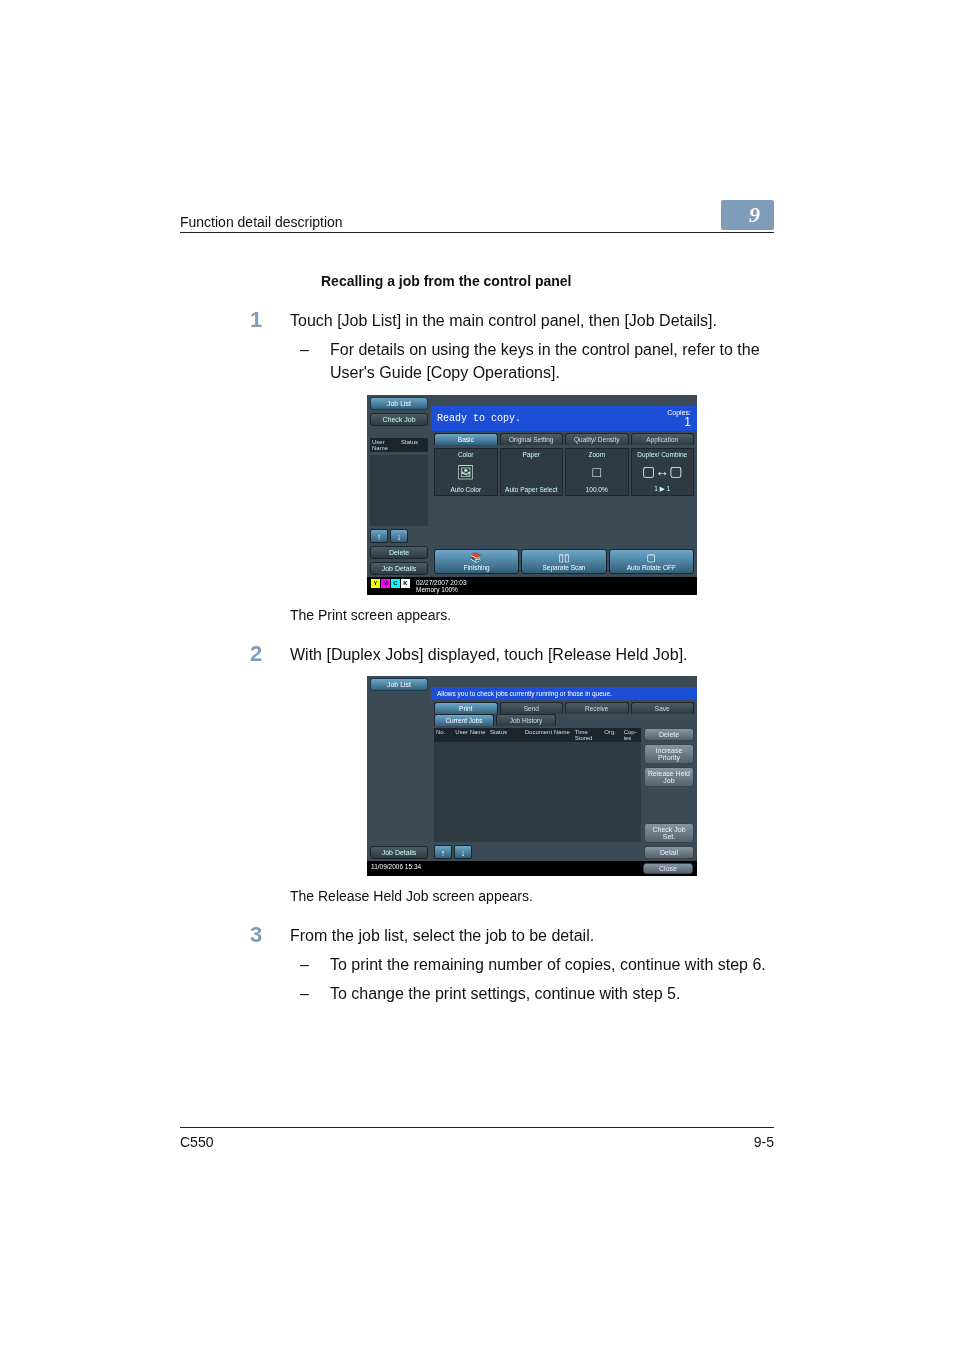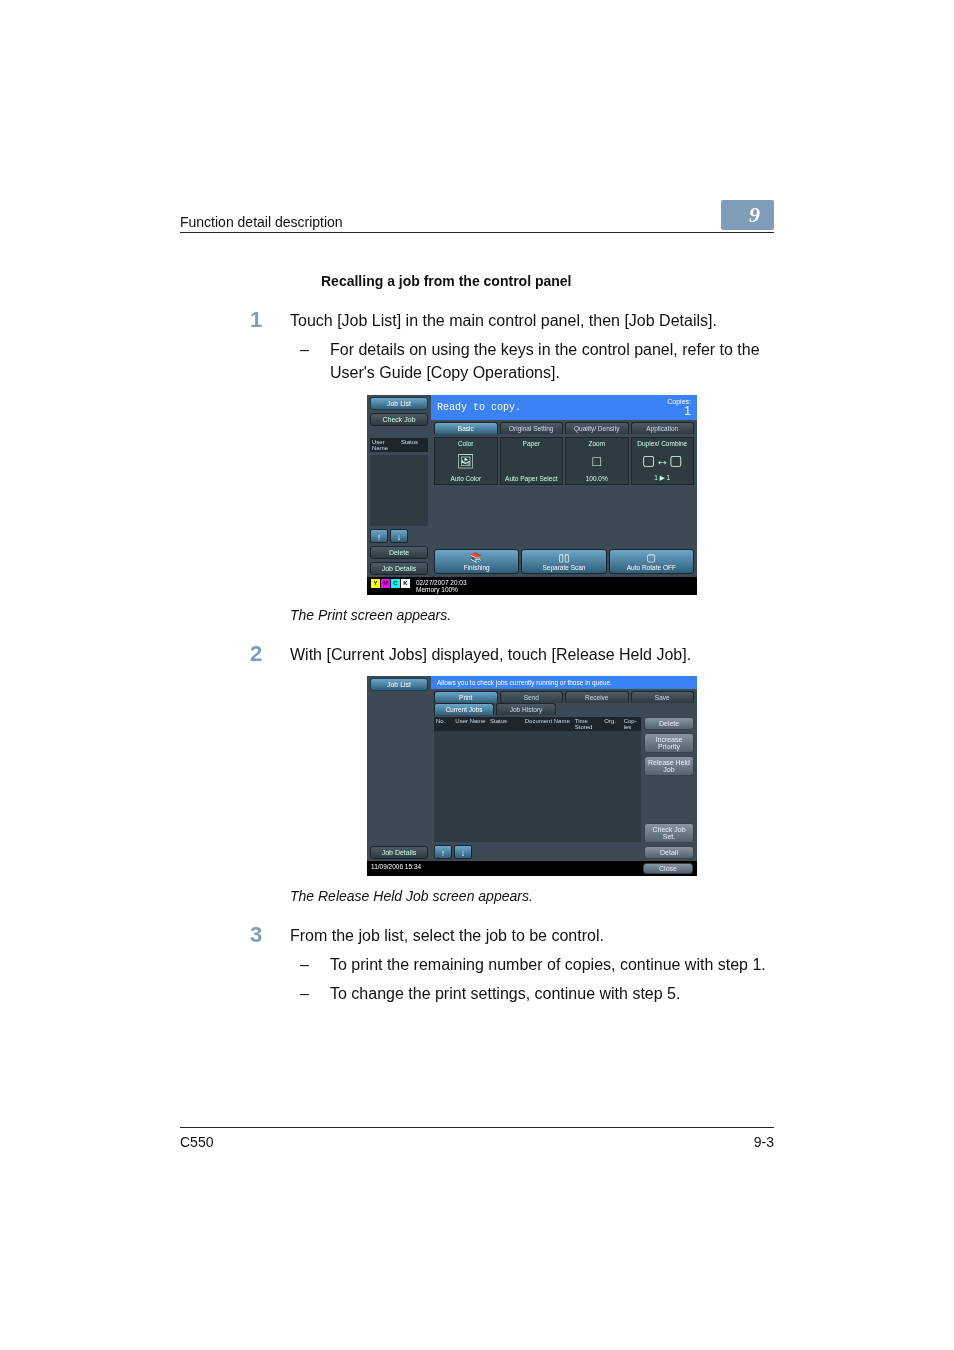--- a/index.html
+++ b/index.html
@@ -73,21 +73,20 @@
   }
   .bullet-dash {
     width: 30px;
     flex: 0 0 30px;
     text-align: left;
     padding-left: 10px;
   }
   .plain {
     font-size: 14px;
     margin: 0 0 20px 0;
-    font-style: italic;
   }
 
   
   .panel {
     width: 330px;
     margin: 6px auto 12px auto;
     background: #3b4a55;
     box-shadow: inset 0 0 0 1px #2c3840;
     font-size: 7px;
     color: #cfe;
@@ -121,28 +120,29 @@
      border: 1px solid #38444c;
      color: #eef;
   }
   .main {
     flex: 1;
     background: #3b4a55;
     display: flex;
     flex-direction: column;
   }
   .titlebar {
-    background: #3b82f6;
+    background: #1d4ed8;
     color: #fff;
     font-family: 'Courier New', monospace;
     font-size: 10px;
     padding: 3px 6px;
     display: flex;
     justify-content: space-between;
     align-items: center;
+    margin-top: 11px;
   }
   .titlebar .cp {
      font-family: Arial, sans-serif;
      font-size: 7px;
      text-align: right;
      line-height: 1;
   }
   .tabs { display: flex; gap: 2px; padding: 2px 3px 0 3px; }
   .tab {
     flex: 1;
@@ -366,21 +366,21 @@
           <span>Memory      100%</span>
         </div>
       </div>
     </div>
 
     <div class="plain">The Print screen appears.</div>
 
     <div class="step">
       <div class="step-num">2</div>
       <div class="step-body">
-        <div>With [Current Jobs] displayed, touch [Release Held Job].</div>
+        <div>With [Duplex Jobs] displayed, touch [Release Held Job].</div>
       </div>
     </div>
 
     <div class="panel" style="height:200px; display:flex; flex-direction:column;">
       <div class="panel-row" style="flex:1;">
         <div class="sidebar">
           <div class="btn">Job List</div>
           <div style="flex:1;"></div>
           <div class="btn dark">Job Details</div>
         </div>
@@ -430,32 +430,32 @@
         <div style="flex:1;">11/09/2006    15:34</div>
         <div class="btn gray" style="width:50px; padding:1px 0;">Close</div>
       </div>
     </div>
 
     <div class="plain">The Release Held Job screen appears.</div>
 
     <div class="step">
       <div class="step-num">3</div>
       <div class="step-body">
-        <div>From the job list, select the job to be control.</div>
+        <div>From the job list, select the job to be detail.</div>
         <div class="bullet-row">
           <div class="bullet-dash">–</div>
-          <div>To print the remaining number of copies, continue with step 1.</div>
+          <div>To print the remaining number of copies, continue with step 6.</div>
         </div>
         <div class="bullet-row">
           <div class="bullet-dash">–</div>
           <div>To change the print settings, continue with step 5.</div>
         </div>
       </div>
     </div>
 
   </div>
 
   <div class="page-footer">
     <div>C550</div>
-    <div>9-3</div>
+    <div>9-5</div>
   </div>
 
 </div>
 
 </body></html>

